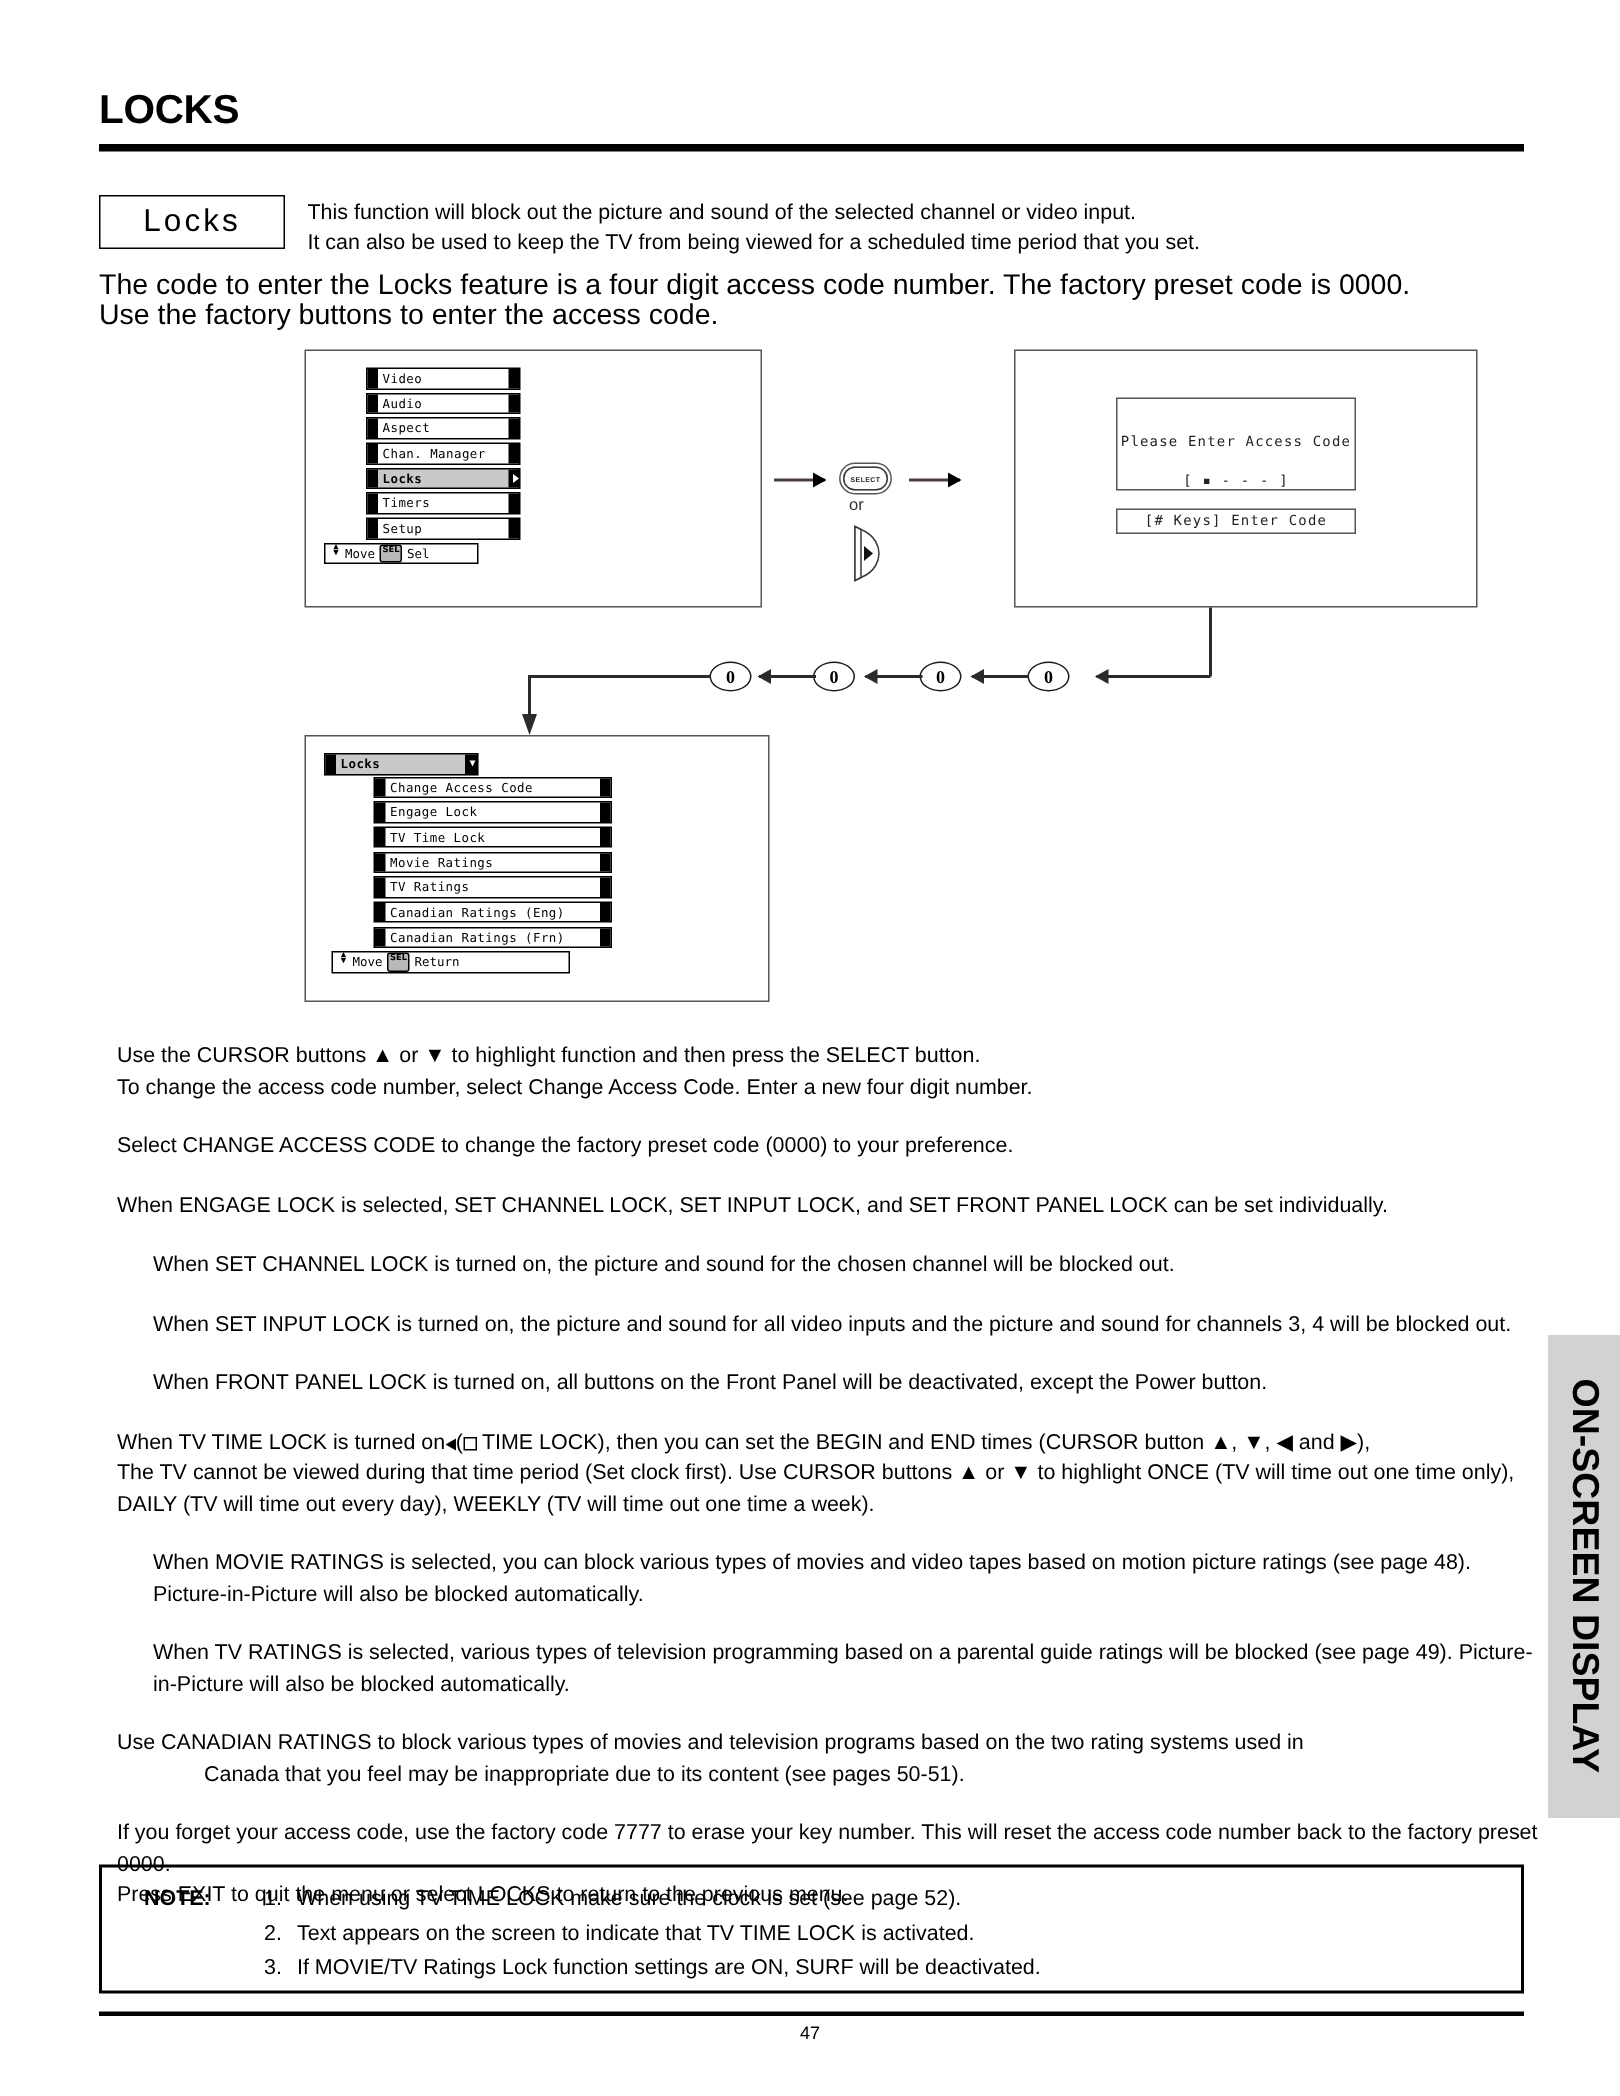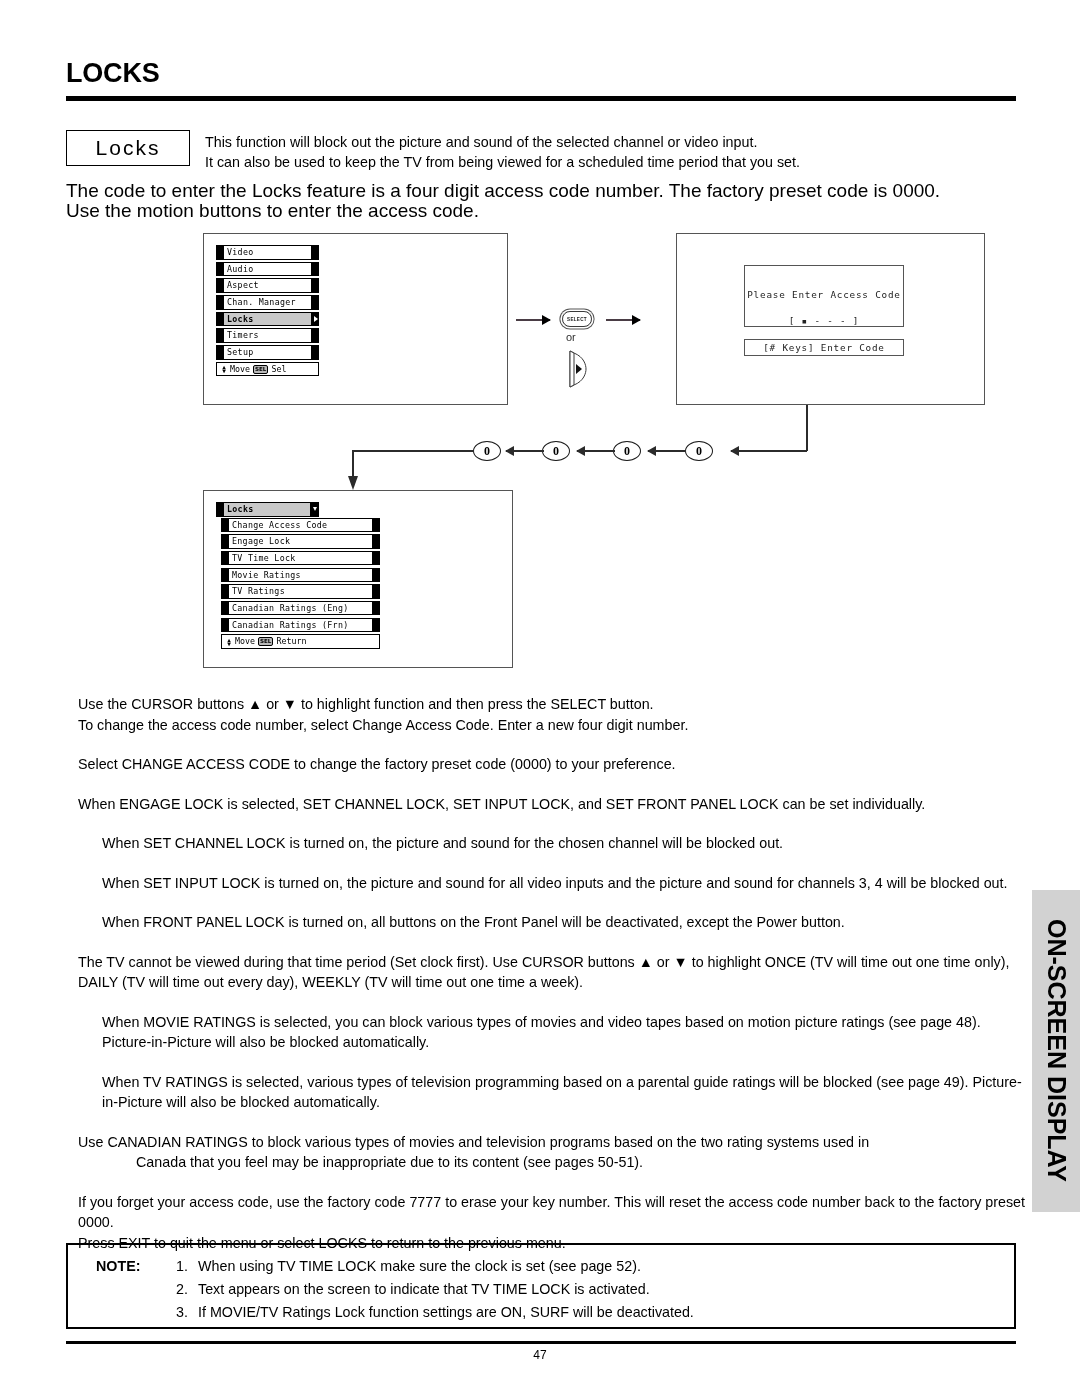--- a/index.html
+++ b/index.html
@@ -83,20 +83,21 @@
     height: 14.5px;
     margin-bottom: 2.2px;
     border: 1px solid #000;
     background: #fff;
     font-family: "DejaVu Sans Mono", monospace;
     font-size: 8.3px;
     line-height: 12.5px;
     padding-left: 10px;
     letter-spacing: 0.3px;
     white-space: nowrap;
+    margin-left: 28px;
   }
   .osd-row::before {
     content: "";
     position: absolute;
     left: 0; top: 0; bottom: 0;
     width: 7px;
     background: #000;
   }
   .osd-row::after {
     content: "";
@@ -127,21 +128,20 @@
     width: 103px;
     height: 14.5px;
     margin-top: 0px;
     border: 1px solid #000;
     background: #fff;
     font-family: "DejaVu Sans Mono", monospace;
     font-size: 8.3px;
     line-height: 13px;
     white-space: nowrap;
     display: flex;
-    align-items: center;
     padding-left: 4px;
     gap: 3px;
   }
   .updown {
     display: inline-block;
     width: 6px;
     line-height: 4px;
     font-size: 6px;
     text-align: center;
   }
@@ -354,21 +354,21 @@
 
 <div class="locks-chip">
   <span>Locks</span>
 </div>
 <div class="intro-text">
   <div>This function will block out the picture and sound of the selected channel or video input.</div>
   <div>It can also be used to keep the TV from being viewed for a scheduled time period that you set.</div>
 </div>
 <div class="lead-text">
   <div>The code to enter the Locks feature is a four digit access code number.  The factory preset code is 0000.</div>
-  <div>Use the motion buttons to enter the access code.</div>
+  <div>Use the factory buttons to enter the access code.</div>
 </div>
 
 <div class="diagram">
 
   <div class="osd-panel" id="panel-menu">
     <div class="osd-list">
       <div class="osd-row">
         <span>Video</span>
       </div>
       <div class="osd-row">
@@ -487,20 +487,21 @@
 </div>
 
 <div class="body-wrap">
   <p class="p tight">Use the CURSOR buttons ▲ or ▼ to highlight function and then press the SELECT button.</p>
   <p class="p">To change the access code number, select Change Access Code.  Enter a new four digit number.</p>
   <p class="p">Select CHANGE ACCESS CODE to change the factory preset code (0000) to your preference.</p>
   <p class="p">When ENGAGE LOCK is selected, SET CHANNEL LOCK, SET INPUT LOCK, and SET FRONT PANEL LOCK can be set individually.</p>
   <p class="p indent">When SET CHANNEL LOCK is turned on, the picture and sound for the chosen channel will be blocked out.</p>
   <p class="p indent">When SET INPUT LOCK is turned on, the picture and sound for all video inputs and the picture and sound for channels 3, 4 will be blocked out.</p>
   <p class="p indent">When FRONT PANEL LOCK is turned on, all buttons on the Front Panel will be deactivated, except the Power button.</p>
+  <p class="p tight"><span>When TV TIME LOCK is turned on</span><span class="glyph-flag"></span>(<span class="glyph-box"></span><span> TIME LOCK), then you can set the BEGIN and END times (CURSOR button ▲, ▼, ◀ and ▶),</span></p>
   <p class="p">The TV cannot be viewed during that time period (Set clock first). Use CURSOR buttons ▲ or ▼ to highlight ONCE (TV will time out one time only), DAILY (TV will time out every day), WEEKLY (TV will time out one time a week).</p>
   <p class="p indent">When MOVIE RATINGS is selected, you can block various types of movies and video tapes based on motion picture ratings (see page 48). Picture-in-Picture will also be blocked automatically.</p>
   <p class="p indent">When TV RATINGS is selected, various types of television programming based on a parental guide ratings will be blocked (see page 49). Picture-in-Picture will also be blocked automatically.</p>
   <p class="p"><span>Use CANADIAN RATINGS to block various types of movies and television programs based on the two rating systems used in</span><span class="sub-indent">Canada that you feel may be inappropriate due to its content (see pages 50-51).</span></p>
   <p class="p tight">If you forget your access code, use the factory code 7777 to erase your key number. This will reset the access code number back to the factory preset 0000.</p>
   <p class="p">Press EXIT to quit the menu or select LOCKS to return to the previous menu.</p>
 </div>
 
 <div class="note-box">
   <div class="note-row">

